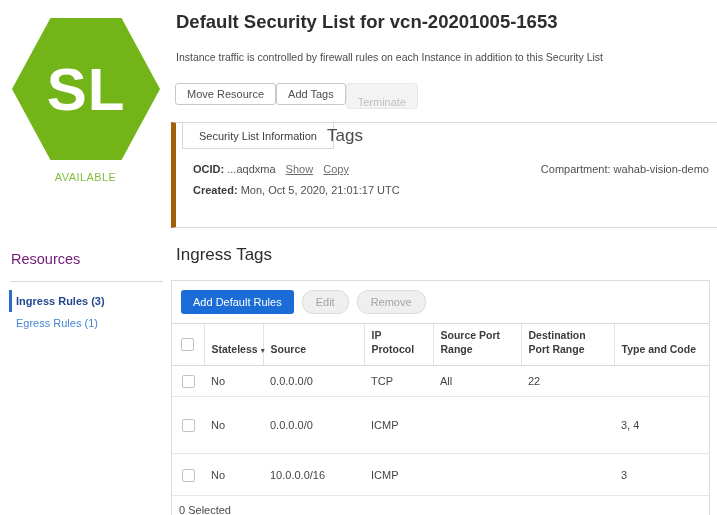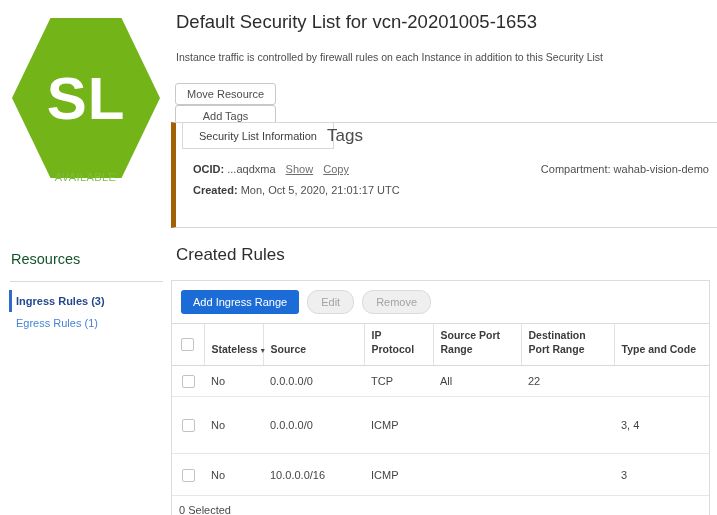--- a/index.html
+++ b/index.html
@@ -4,41 +4,41 @@
 <style>
   * { margin:0; padding:0; box-sizing:border-box; }
   html,body { width:717px; height:515px; }
   body {
     position:relative; overflow:hidden; background:#ffffff;
     font-family:"Liberation Sans","DejaVu Sans",sans-serif; color:#444;
   }
 
   
   .hexagon {
-    position:absolute; left:12px; top:18px; width:148px; height:160px;
+    position:absolute; left:12px; top:18px; width:148px; height:142px;
     background:#73b419;
     clip-path:polygon(26% 0%, 74% 0%, 100% 50%, 74% 100%, 26% 100%, 0% 50%);
     display:flex; align-items:center; justify-content:center;
   }
   .hexagon .initials { color:#fff; font-size:60px; font-weight:bold; letter-spacing:1px; }
   .status-text {
     position:absolute; left:0; top:171px; width:171px; text-align:center;
     color:#7fbe3f; font-size:11px; letter-spacing:0.4px;
   }
-  .resources-title { position:absolute; left:11px; top:251px; font-size:14.5px; color:#14532d; }
+  .resources-title { position:absolute; left:11px; top:251px; font-size:14.5px; color:#701a75; }
   .resources-divider { position:absolute; left:10px; top:281px; width:153px; border-top:1px solid #d9d9d9; }
   .side-nav { position:absolute; left:9px; top:290px; width:158px; }
   .nav-item { font-size:11px; padding:5px 0 5px 6px; cursor:pointer; }
   .nav-item.selected { border-left:3px solid #2e6cc8; color:#24488f; font-weight:bold; padding-left:4px; }
   .nav-item.plain { color:#4584d6; padding-left:7px; }
 
   
-  .page-title { position:absolute; left:176px; top:11px; font-size:18.5px; color:#2d2d2d; }
+  .page-title { position:absolute; left:176px; top:11px; font-size:18.5px; color:#2d2d2d;font-weight:bold; }
   .page-subtitle { position:absolute; left:176px; top:51px; font-size:10.5px; color:#4c4c4c; }
-  .top-actions { position:absolute; left:175px; top:83px; display:flex; gap:0;flex-direction:column; }
+  .top-actions { position:absolute; left:175px; top:83px; display:flex; gap:0; }
   .btn-secondary {
     background:#fff; border:1px solid #c8c8c8; border-radius:3px; color:#4e4e4e;
     font-size:11px; height:22px; padding:0 11px; font-family:inherit; cursor:pointer;
   }
   .btn-disabled-light {
     background:#f3f3f3; border:1px solid #e7e7e7; border-radius:3px; color:#bfbfbf;
     font-size:11px; height:22px; padding:12px 11px; font-family:inherit;
   }
 
   
@@ -133,25 +133,25 @@
   <div class="panel-line line-created">
     <span class="lbl">Created:</span>
     <span>Mon, Oct 5, 2020, 21:01:17 UTC</span>
   </div>
   <div class="line-compartment">
     <span class="panel-line lbl" style="position:static;">Compartment:</span>
     <span>wahab-vision-demo</span>
   </div>
 </div>
 
-<div class="section-heading">Created Rules</div>
+<div class="section-heading">Ingress Tags</div>
 
 <div class="table-container">
   <div class="toolbar">
-    <button class="btn-primary">Add Ingress Range</button>
+    <button class="btn-primary">Add Default Rules</button>
     <button class="btn-disabled" disabled="">Edit</button>
     <button class="btn-disabled" disabled="">Remove</button>
   </div>
 
   <table>
     <colgroup>
       <col style="width:32px">
         <col style="width:59px">
         <col style="width:101px">
       <col style="width:69px">

